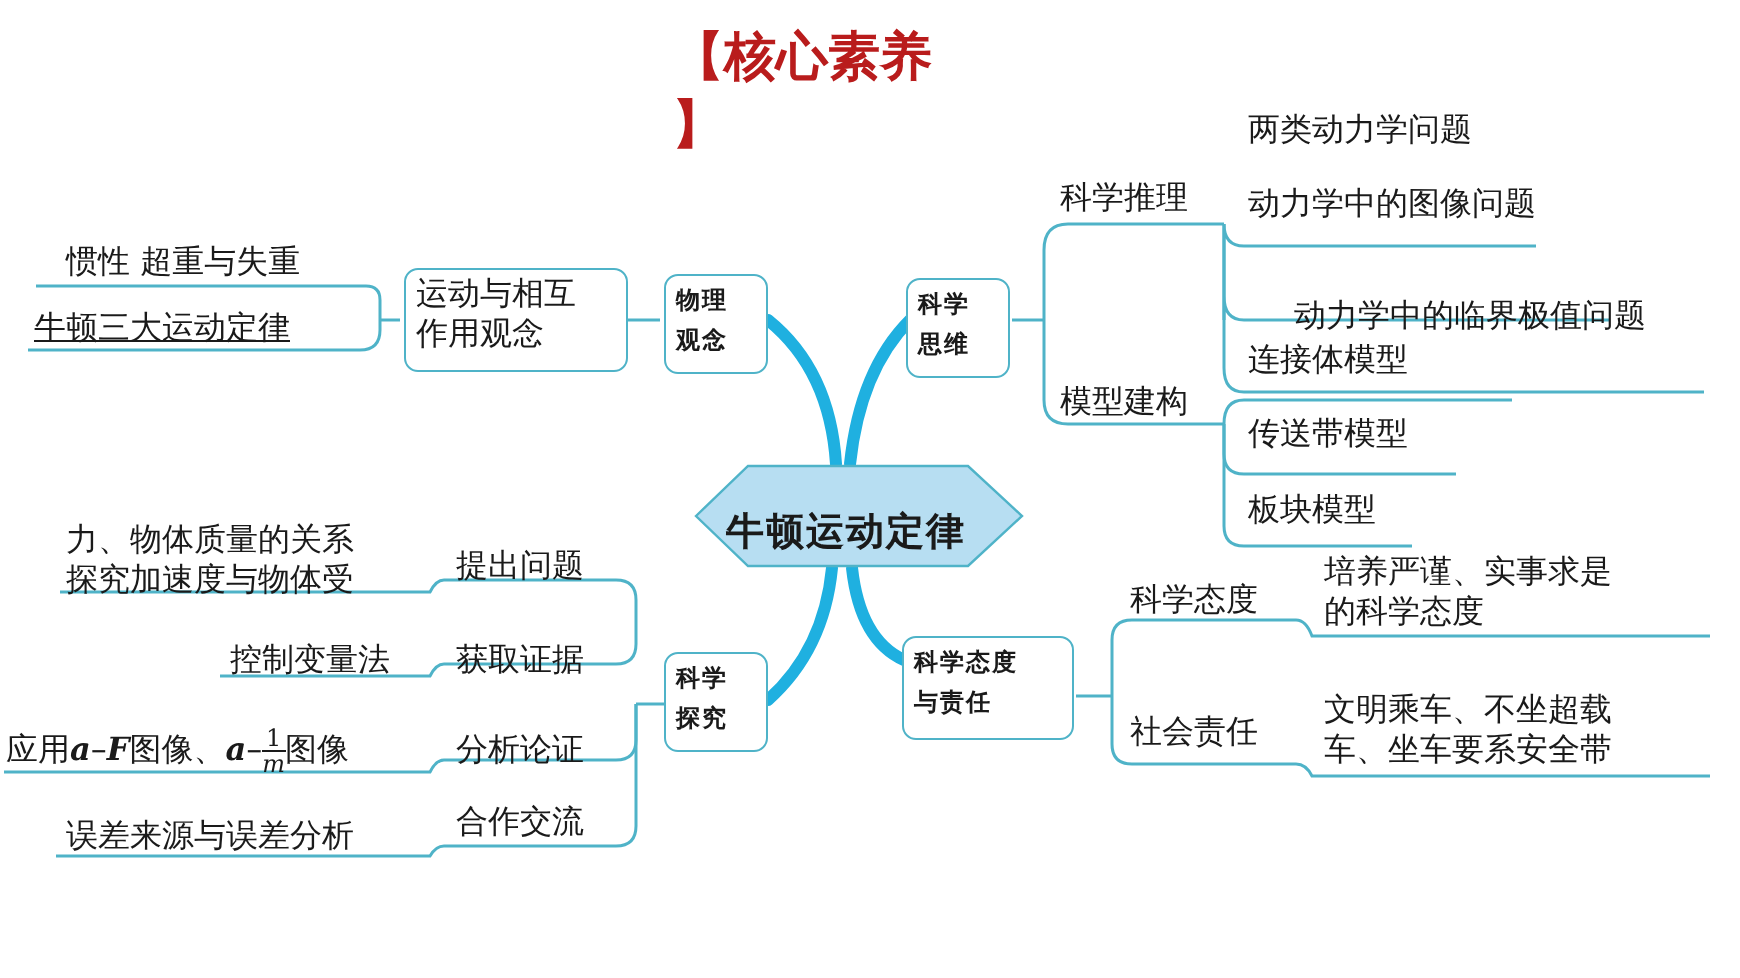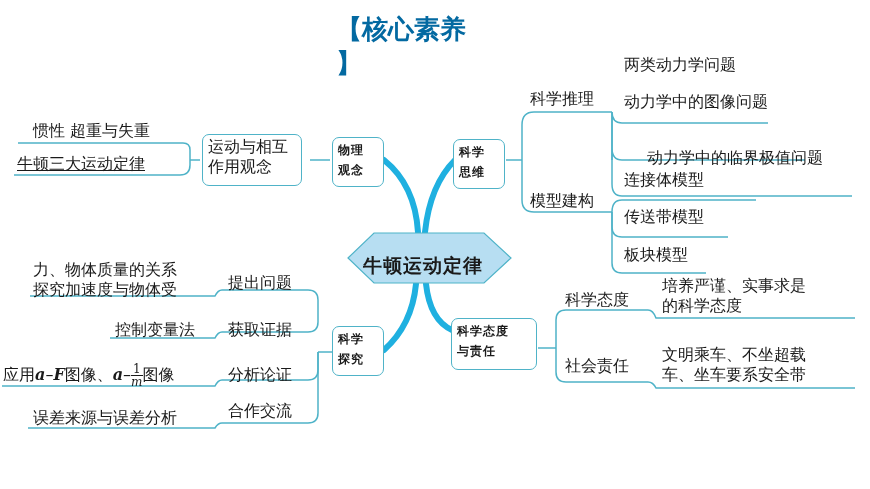--- a/index.html
+++ b/index.html
@@ -1,20 +1,20 @@
 <!DOCTYPE html>
 <html><head>
 <meta charset="utf-8">
 <style>
   html, body { margin:0; padding:0; background:#ffffff; }
   body { width:870px; height:489px; position:relative; overflow:hidden;
          font-family:"DejaVu Sans","Liberation Sans",sans-serif; color:#1a1a1a; }
   .abs { position:absolute; }
   svg.lines { position:absolute; left:0; top:0; }
-  .title { color:#0369a1; font-weight:bold; font-size:26px; line-height:34px; }
+  .title { color:#b91c1c; font-weight:bold; font-size:26px; line-height:34px; }
   .box { position:absolute; border:1.5px solid #4fb3c8; border-radius:7px; background:#fff;
          font-size:16px; line-height:20px; padding:2px 5px; box-sizing:border-box; }
   .box.bold { font-weight:bold; font-size:12px; letter-spacing:1px; }
   .txt { position:absolute; font-size:16px; line-height:20px; white-space:nowrap; }
   .center { position:absolute; left:334px; top:232px; width:178px; height:52px; }
   .center-label { position:absolute; left:0; top:0; width:178px; height:67px;
     display:flex; align-items:center; justify-content:center; font-size:19px; font-weight:bold; letter-spacing:1px; }
   .frac { display:inline-block; vertical-align:middle; text-align:center; font-size:12px; line-height:12px; font-style:italic; font-family:"DejaVu Serif",serif; }
   .frac span { display:block; }
   .frac .num { border-bottom:1px solid #1a1a1a; font-style:normal; padding:0 1px; }
@@ -67,21 +67,21 @@
   <svg width="178" height="52" style="position:absolute;left:0;top:0;">
     <polygon points="14,26 40,1 150,1 177,26 150,51 40,51" fill="#b7def2" stroke="#4fb3c8" stroke-width="1.2"></polygon>
   </svg>
   <div class="center-label">牛顿运动定律</div>
 </div>
 
 <div class="box bold" style="left:332px;top:137px;width:52px;height:50px;">
   <div>物理</div>
   <div>观念</div>
 </div>
-<div class="box" style="left:202px;top:134px;width:100px;height:52px;font-size:16px;">
+<div class="box" style="left:202px;top:134px;width:112px;height:52px;font-size:16px;">
   <div>运动与相互</div>
   <div>作用观念</div>
 </div>
 <div class="txt" style="left:33px;top:121px;">惯性  超重与失重</div>
 <div class="txt" style="left:17px;top:154px;text-decoration:underline;">牛顿三大运动定律</div>
 
 <div class="box bold" style="left:453px;top:139px;width:52px;height:50px;">
   <div>科学</div>
   <div>思维</div>
 </div>

